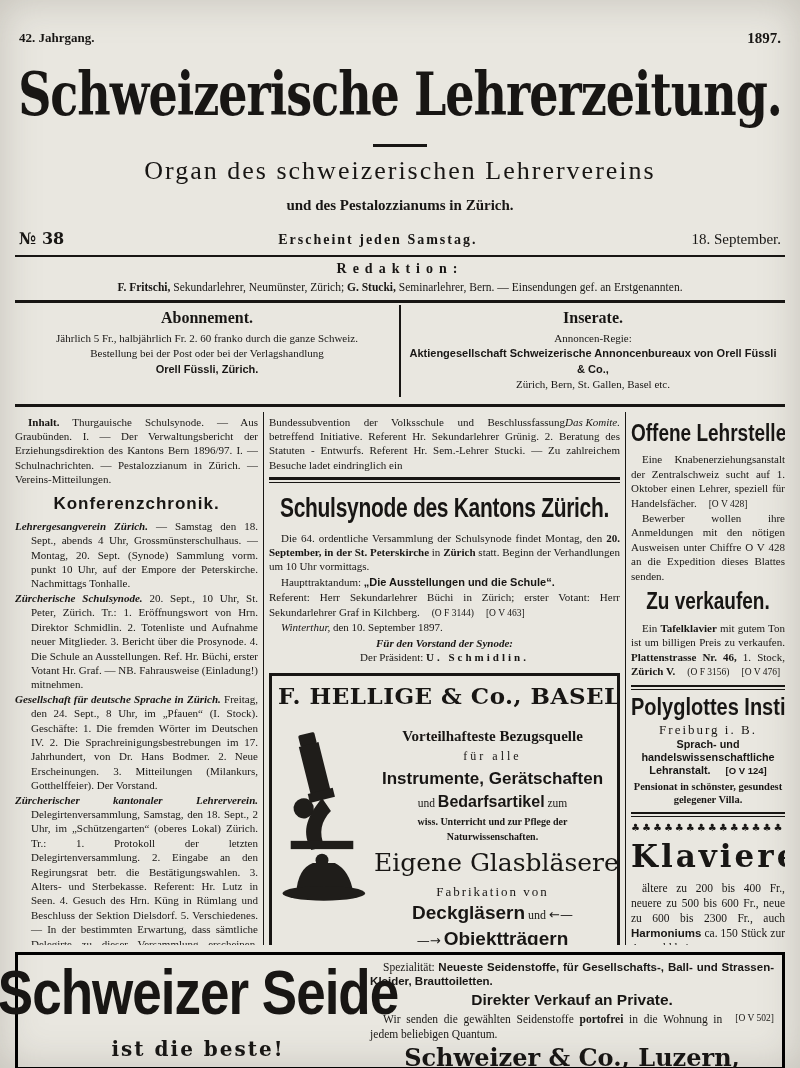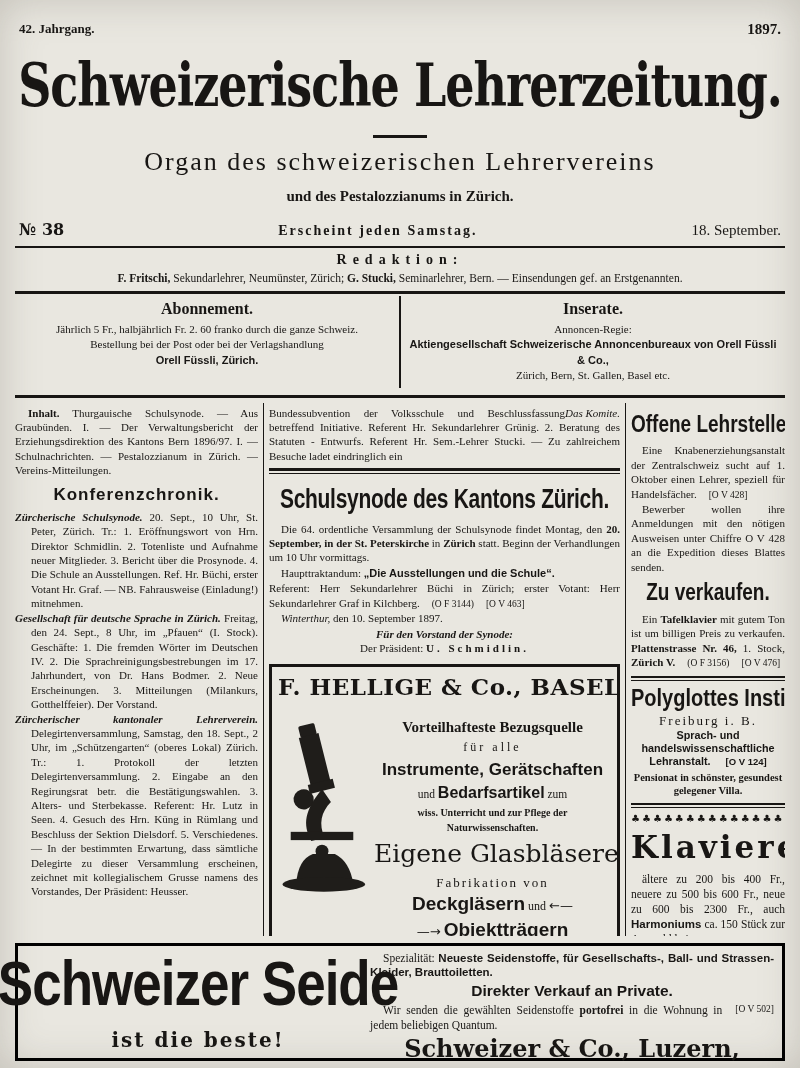--- a/index.html
+++ b/index.html
@@ -1,18 +1,18 @@
 <!DOCTYPE html>
 <html><head>
 <meta charset="utf-8">
 <style>
   * { box-sizing: border-box; margin: 0; padding: 0; }
   html,body { background:#d8d6cf; }
   body { font-family:"Liberation Serif","DejaVu Serif",serif; color:#181614; }
-  .page { width:800px; height:1068px; margin:0 auto; background:#e9e7e0; padding:13px 15px 10px;
+  .page { width:800px; height:1068px; margin:0 auto; background:#e9e7e0; padding:22px 15px 10px;
           overflow:hidden; box-shadow:inset 0 0 40px rgba(90,85,70,.25); position:relative; }
 
   
   .topbar { display:flex; justify-content:space-between; font-weight:bold; font-size:13px; padding:8px 4px 0; }
   .topbar .yr { font-size:15px; }
   .masthead { font-family:"DejaVu Serif",serif; font-weight:bold; font-size:46px; letter-spacing:-1px;
               text-align:center; line-height:1.1; margin-top:16px; transform:scaleY(1.28); transform-origin:center top; }
   .mast-rule { width:54px; border-top:3px solid #181614; margin:30px auto 0; }
   .organ1 { text-align:center; font-size:26px; letter-spacing:2px; margin-top:9px; }
   .organ2 { text-align:center; font-size:15px; font-weight:bold; margin-top:11px; }
@@ -149,20 +149,21 @@
       <div>Zürich, Bern, St. Gallen, Basel etc.</div>
     </div>
   </div>
   <div class="rule2 rule3"></div>
 
   <div class="columns">
 
     <div class="col-left">
       <p class="inhalt"><b>Inhalt.</b><span> Thurgauische Schulsynode. — Aus Graubünden. I. — Der Verwaltungsbericht der Erziehungsdirektion des Kantons Bern 1896/97. I. — Schulnachrichten. — Pestalozzianum in Zürich. — Vereins-Mitteilungen.</span></p>
       <div class="chronik">Konferenzchronik.</div>
+      <p class="entry"><span class="lead">Lehrergesangverein Zürich.</span><span> — Samstag den 18. Sept., abends 4 Uhr, Grossmünsterschulhaus. — Montag, 20. Sept. (Synode) Sammlung vorm. punkt 10 Uhr, auf der Empore der Peterskirche. Nachmittags Tonhalle.</span></p>
       <p class="entry"><span class="lead">Zürcherische Schulsynode.</span><span> 20. Sept., 10 Uhr, St. Peter, Zürich. Tr.: 1. Eröffnungswort von Hrn. Direktor Schmidlin. 2. Totenliste und Aufnahme neuer Mitglieder. 3. Bericht über die Prosynode. 4. Die Schule an Ausstellungen. Ref. Hr. Büchi, erster Votant Hr. Graf. — NB. Fahrausweise (Einladung!) mitnehmen.</span></p>
       <p class="entry"><span class="lead">Gesellschaft für deutsche Sprache in Zürich.</span><span> Freitag, den 24. Sept., 8 Uhr, im „Pfauen“ (I. Stock). Geschäfte: 1. Die fremden Wörter im Deutschen IV. 2. Die Sprachreinigungsbestrebungen im 17. Jahrhundert, von Dr. Hans Bodmer. 2. Neue Erscheinungen. 3. Mitteilungen (Milankurs, Gotthelffeier). Der Vorstand.</span></p>
       <p class="entry"><span class="lead">Zürcherischer kantonaler Lehrerverein.</span><span> Delegirtenversammlung, Samstag, den 18. Sept., 2 Uhr, im „Schützengarten“ (oberes Lokal) Zürich. Tr.: 1. Protokoll der letzten Delegirtenversammlung. 2. Eingabe an den Regirungsrat betr. die Bestätigungswahlen. 3. Alters- und Sterbekasse. Referent: Hr. Lutz in Seen. 4. Gesuch des Hrn. Küng in Rümlang und Beschluss der Sektion Dielsdorf. 5. Verschiedenes. — In der bestimmten Erwartung, dass sämtliche Delegirte zu dieser Versammlung erscheinen, zeichnet mit kollegialischem Grusse namens des Vorstandes, Der Präsident: Heusser.</span></p>
 
     </div>
 
     <div class="vrule"></div>
 
     <div class="col-mid">
       <p class="cont"><i class="sig">Das Komite.</i><span>Bundessubvention der Volksschule und Beschlussfassung betreffend Initiative. Referent Hr. Sekundarlehrer Grünig. 2. Beratung des Statuten - Entwurfs. Referent Hr. Sem.-Lehrer Stucki. — Zu zahlreichem Besuche ladet eindringlich ein</span></p>

